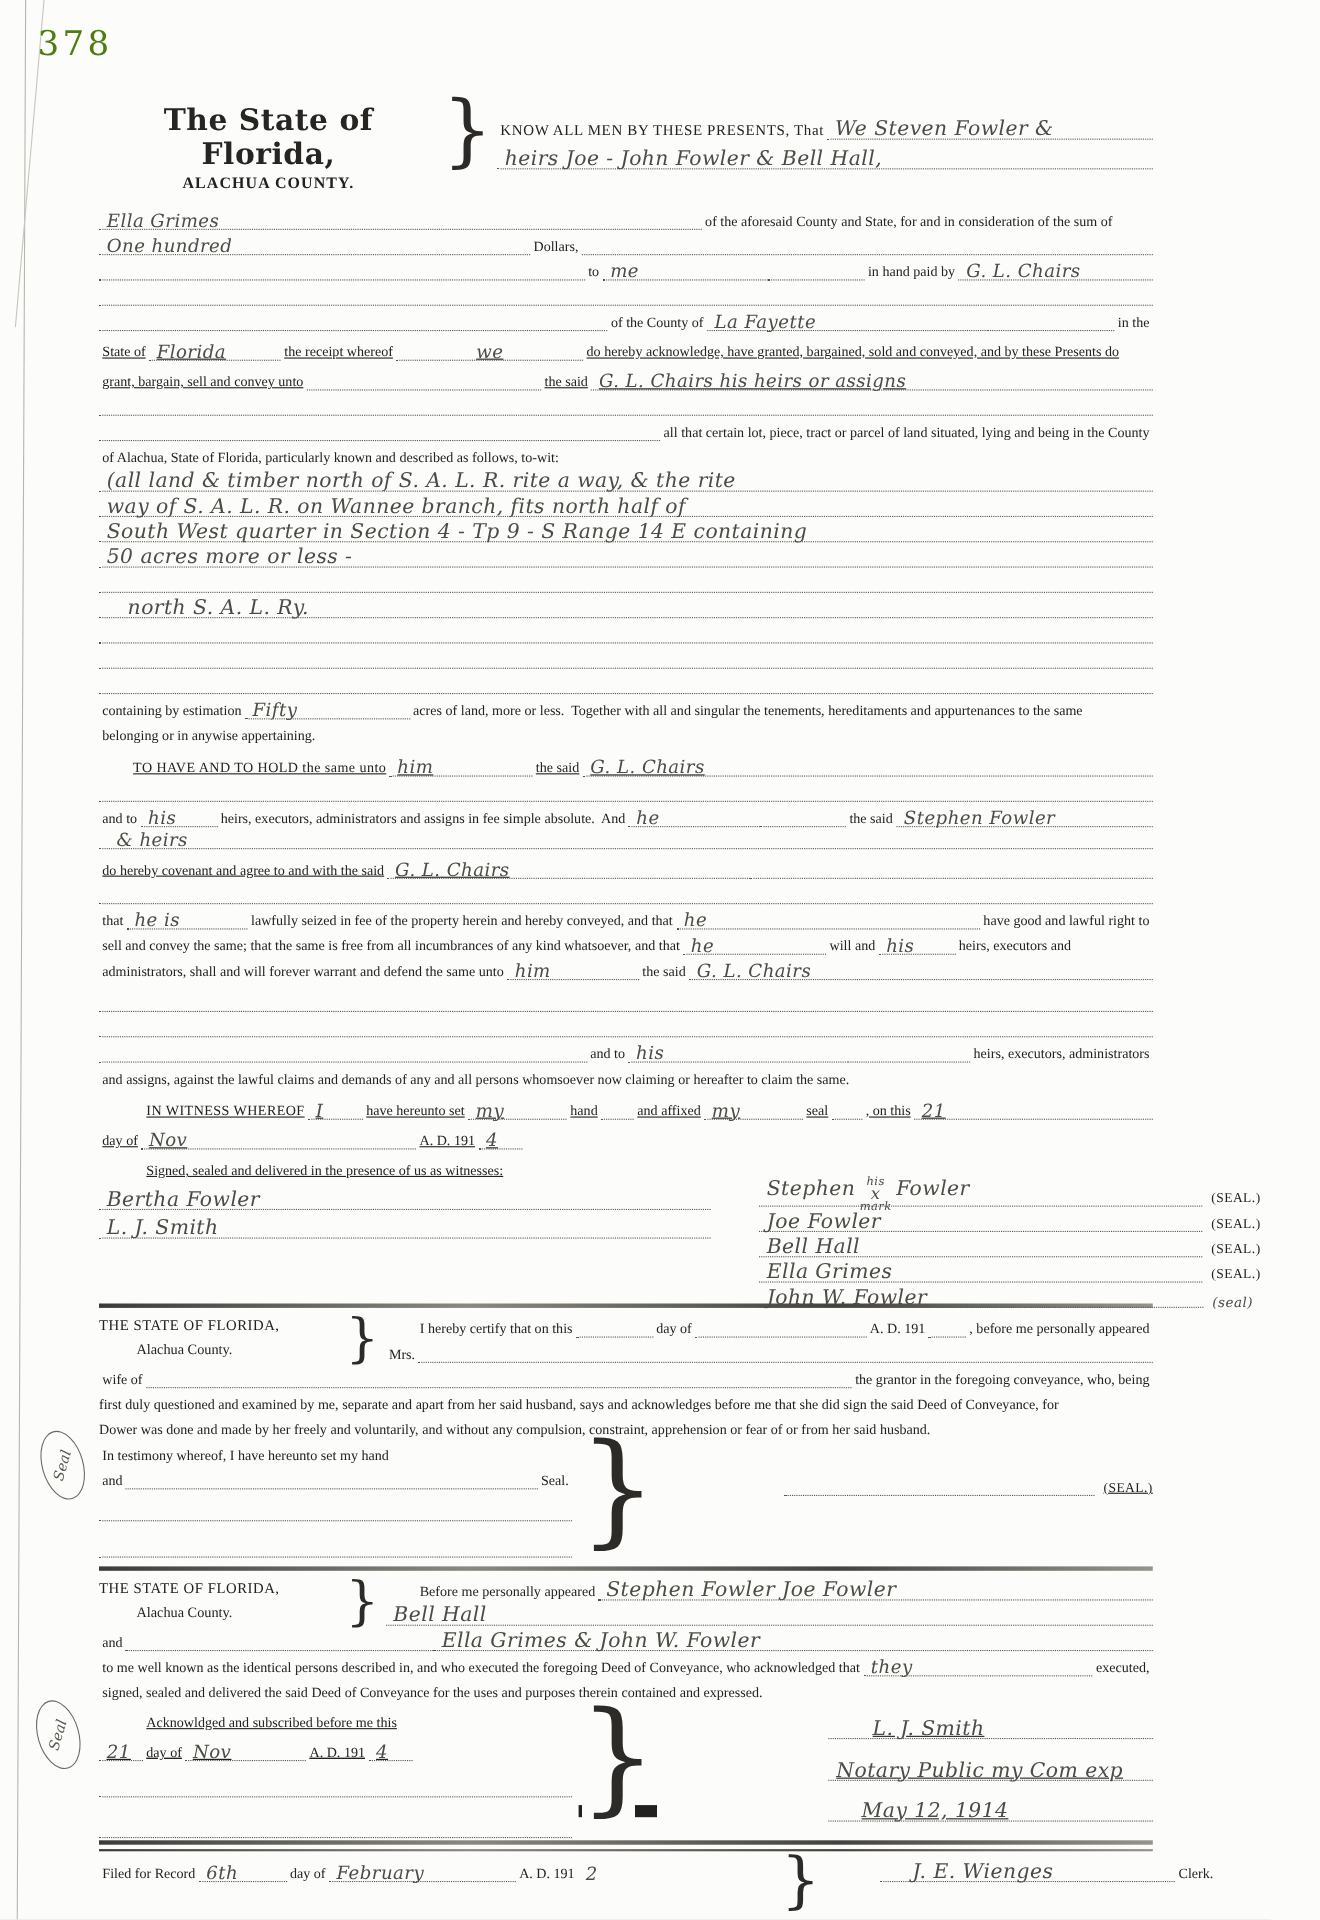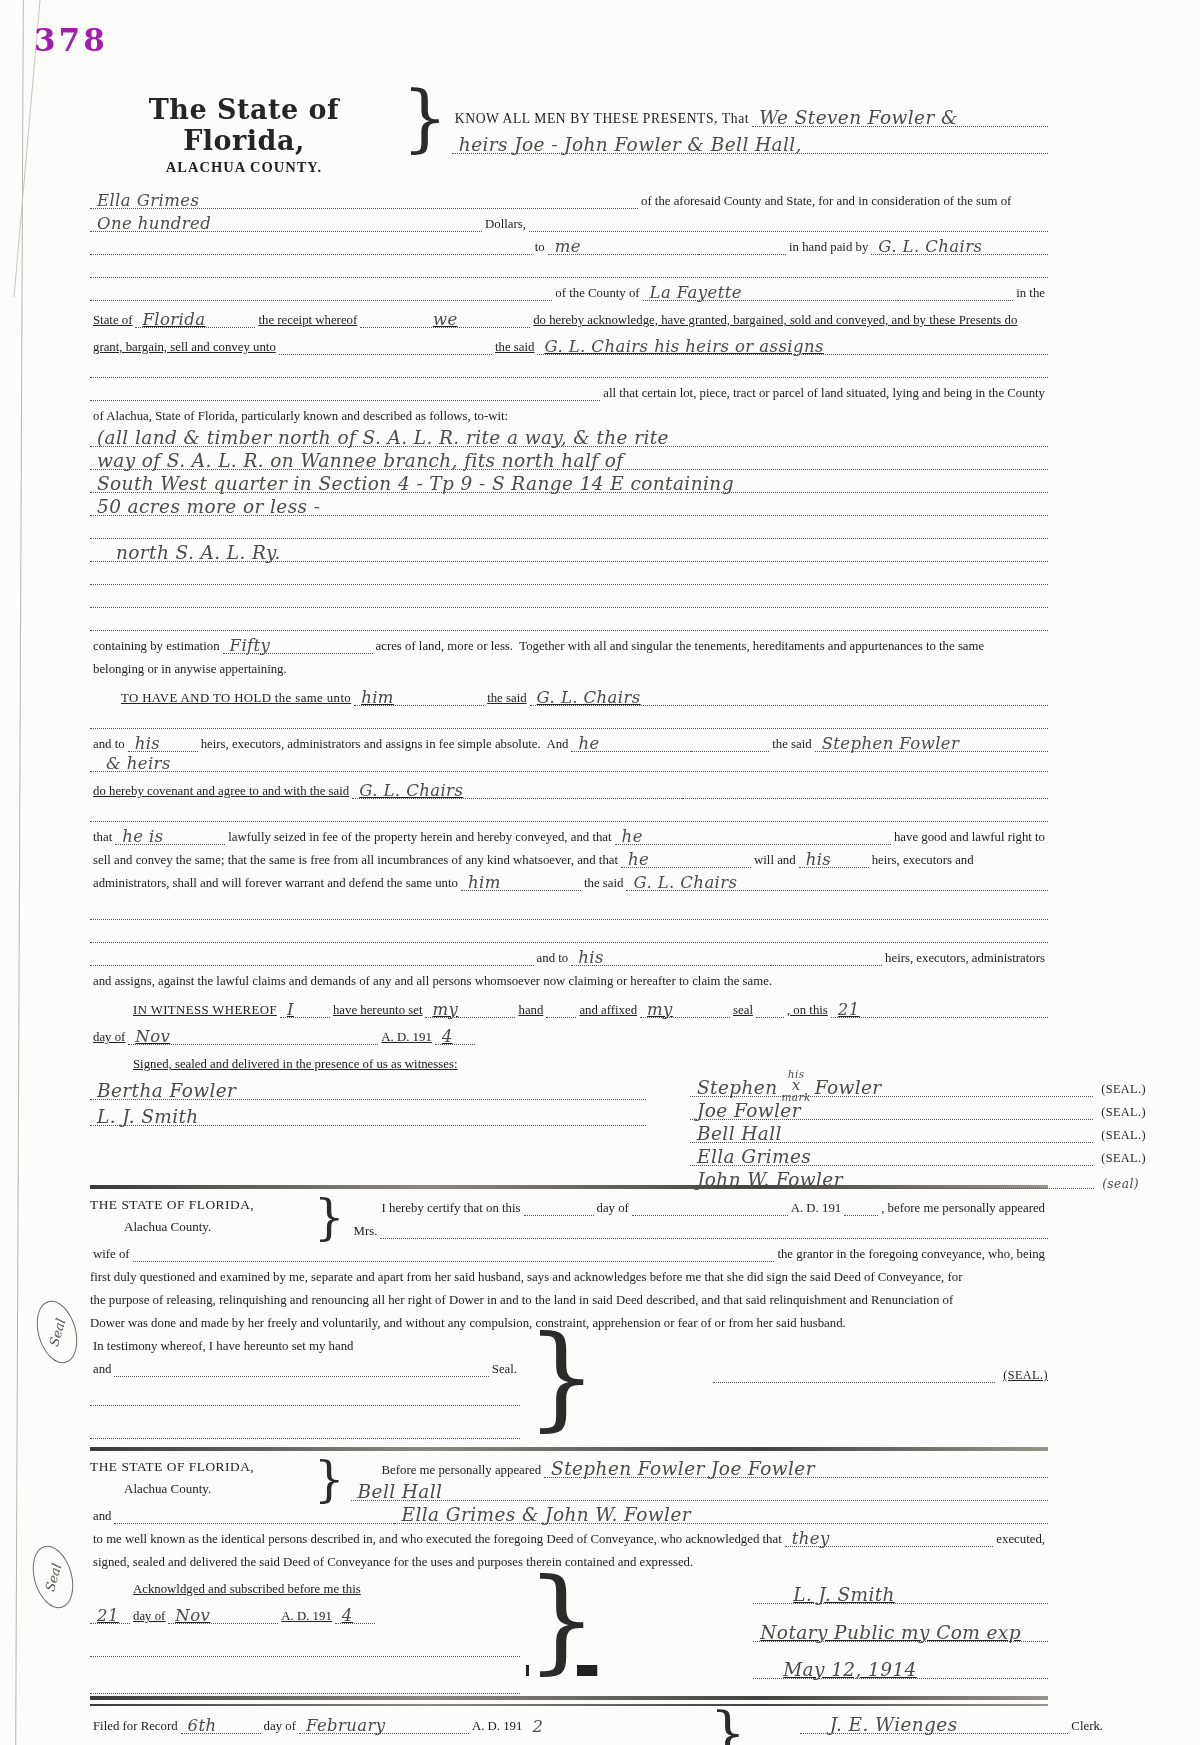--- a/index.html
+++ b/index.html
@@ -1,27 +1,27 @@
 <!DOCTYPE html>
 <html><head>
 <meta charset="utf-8">
 <style>
   html,body{margin:0;padding:0;background:#e8e6e1;}
   .paper{position:relative;width:1200px;height:1745px;background:#fcfcfa;margin:0 auto;overflow:hidden;
          font-family:"Liberation Serif",serif;color:#222120;}
   .edge1{position:absolute;left:19px;top:-10px;height:1765px;width:1px;background:#b9b5ae;transform:rotate(.25deg);}
   .edge2{position:absolute;left:27px;top:-12px;height:310px;width:1px;background:#c9c5bd;transform:rotate(5deg);}
-  .pagenum{position:absolute;top:22px;left:34px;font-family:"DejaVu Serif",serif;font-size:31px;font-weight:700;
-           letter-spacing:3px;color:#a21caf;}
+  .pagenum{position:absolute;top:22px;left:34px;font-family:"DejaVu Serif",serif;font-size:31px;font-weight:400;
+           letter-spacing:3px;color:#4d7c0f;}
   .content{position:absolute;left:90px;top:86px;width:958px;}
 
   .row{display:flex;align-items:flex-end;height:23px;white-space:nowrap;font-size:12.8px;position:relative;}
   .p{white-space:pre;padding:0 3px;flex:0 0 auto;}
   .fill{flex:1 1 auto;min-width:4px;border-bottom:1px dotted #55534e;}
-  .line{display:flex;align-items:flex-end;border-bottom:1px dotted #55534e;flex:0 1 auto;}
+  .line{display:flex;align-items:center;border-bottom:1px dotted #55534e;flex:0 1 auto;}
   .lflex{flex:1 1 auto;}
   .hw{font-family:"DejaVu Serif",serif;font-style:italic;font-size:16.5px;line-height:1;color:#4d4b45;
       white-space:nowrap;padding:0 7px;position:relative;top:1px;letter-spacing:.4px;}
   .hw-lg{font-size:18.5px;}
   .hw-sm{font-size:14px;}
   .caps{letter-spacing:.4px;}
   .ind40{margin-left:40px;} .ind28{margin-left:28px;}
   .mt6{margin-top:6px;text-decoration:underline;} .mt10{margin-top:10px;} .mt14{margin-top:14px;} .mt4{margin-top:4px;text-decoration:underline;} .mt2{margin-top:2px;}
 
   .w30{width:30px}.w40{width:40px}.w50{width:50px}.w70{width:70px}.w80{width:80px}
@@ -480,21 +480,20 @@
           <span class="fill"></span>
         </div>
       </div>
     </div>
     <div class="row">
       <span class="p">wife of</span>
       <span class="fill"></span>
       <span class="p">the grantor in the foregoing conveyance, who, being</span>
     </div>
     <div class="para">first duly questioned and examined by me, separate and apart from her said husband, says and acknowledges before me that she did sign the said Deed of Conveyance, for</div>
-    <div class="para">the purpose of releasing, relinquishing and renouncing all her right of Dower in and to the land in said Deed described, and that said relinquishment and Renunciation of</div>
     <div class="para">Dower was done and made by her freely and voluntarily, and without any compulsion, constraint, apprehension or fear of or from her said husband.</div>
 
     <div class="db">
       <div class="db-left">
         <div class="row">
           <span class="p">In testimony whereof, I have hereunto set my hand</span>
         </div>
         <div class="row">
           <span class="p">and</span>
           <span class="fill"></span>

